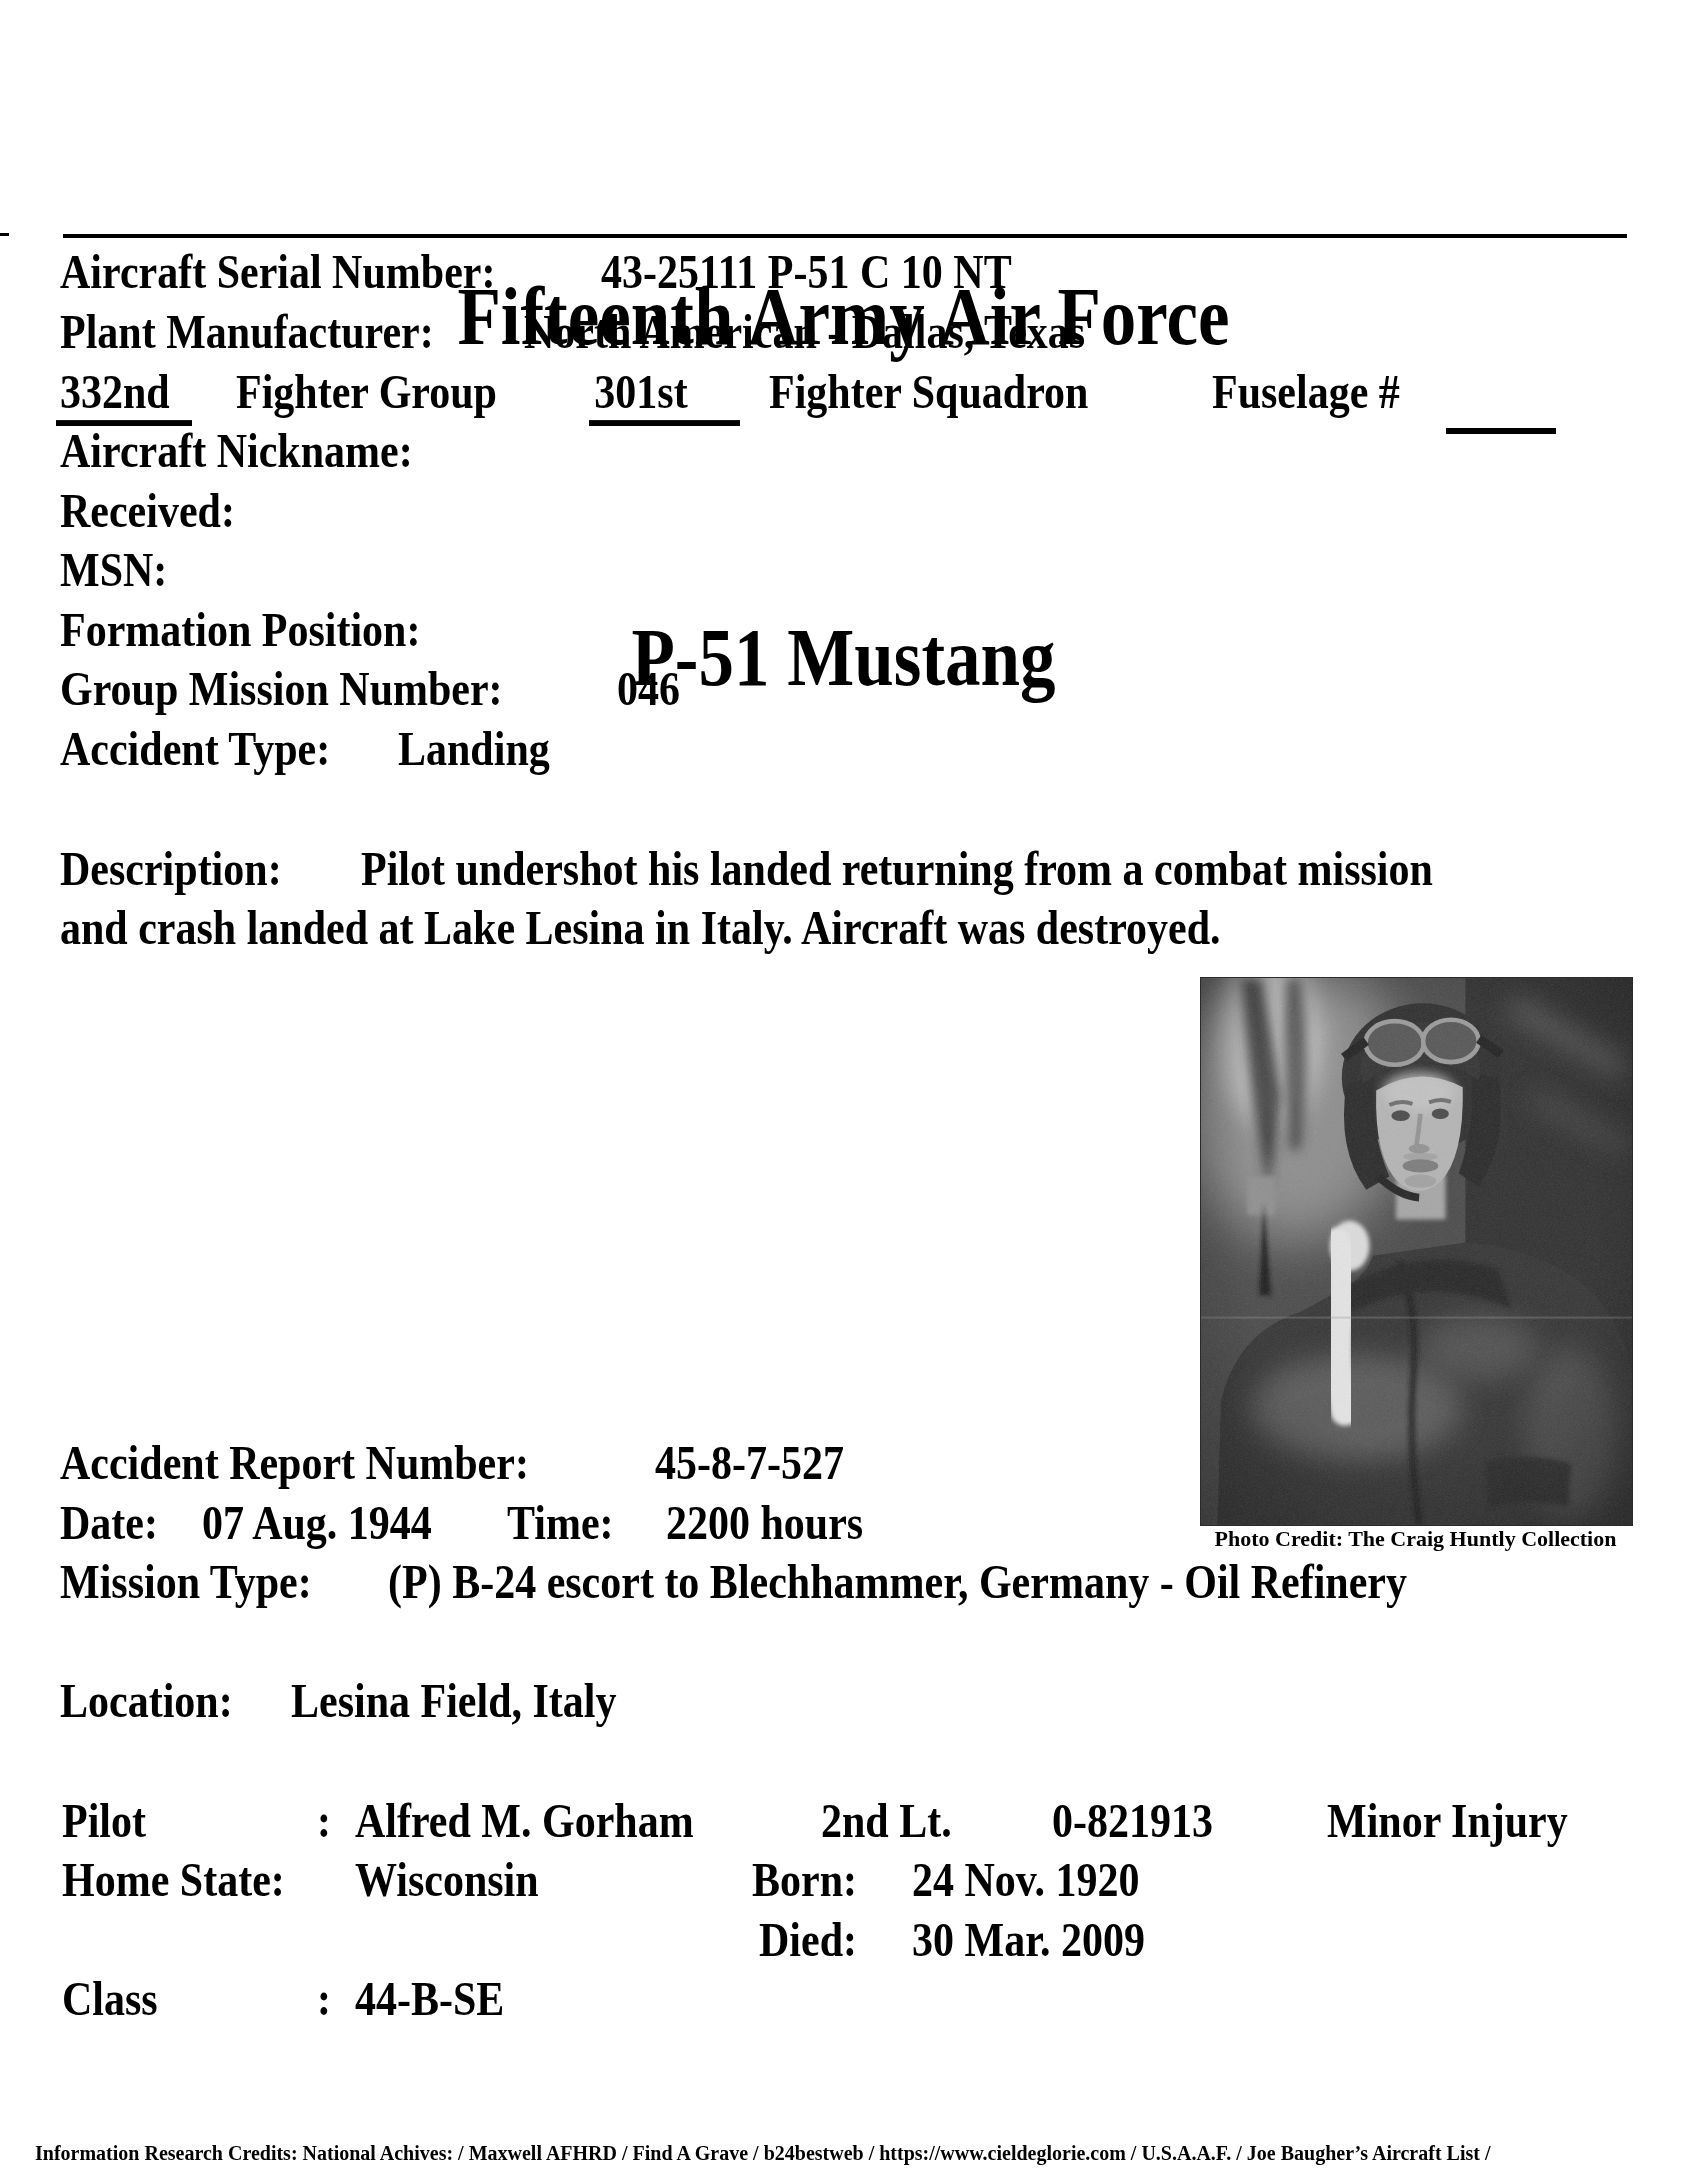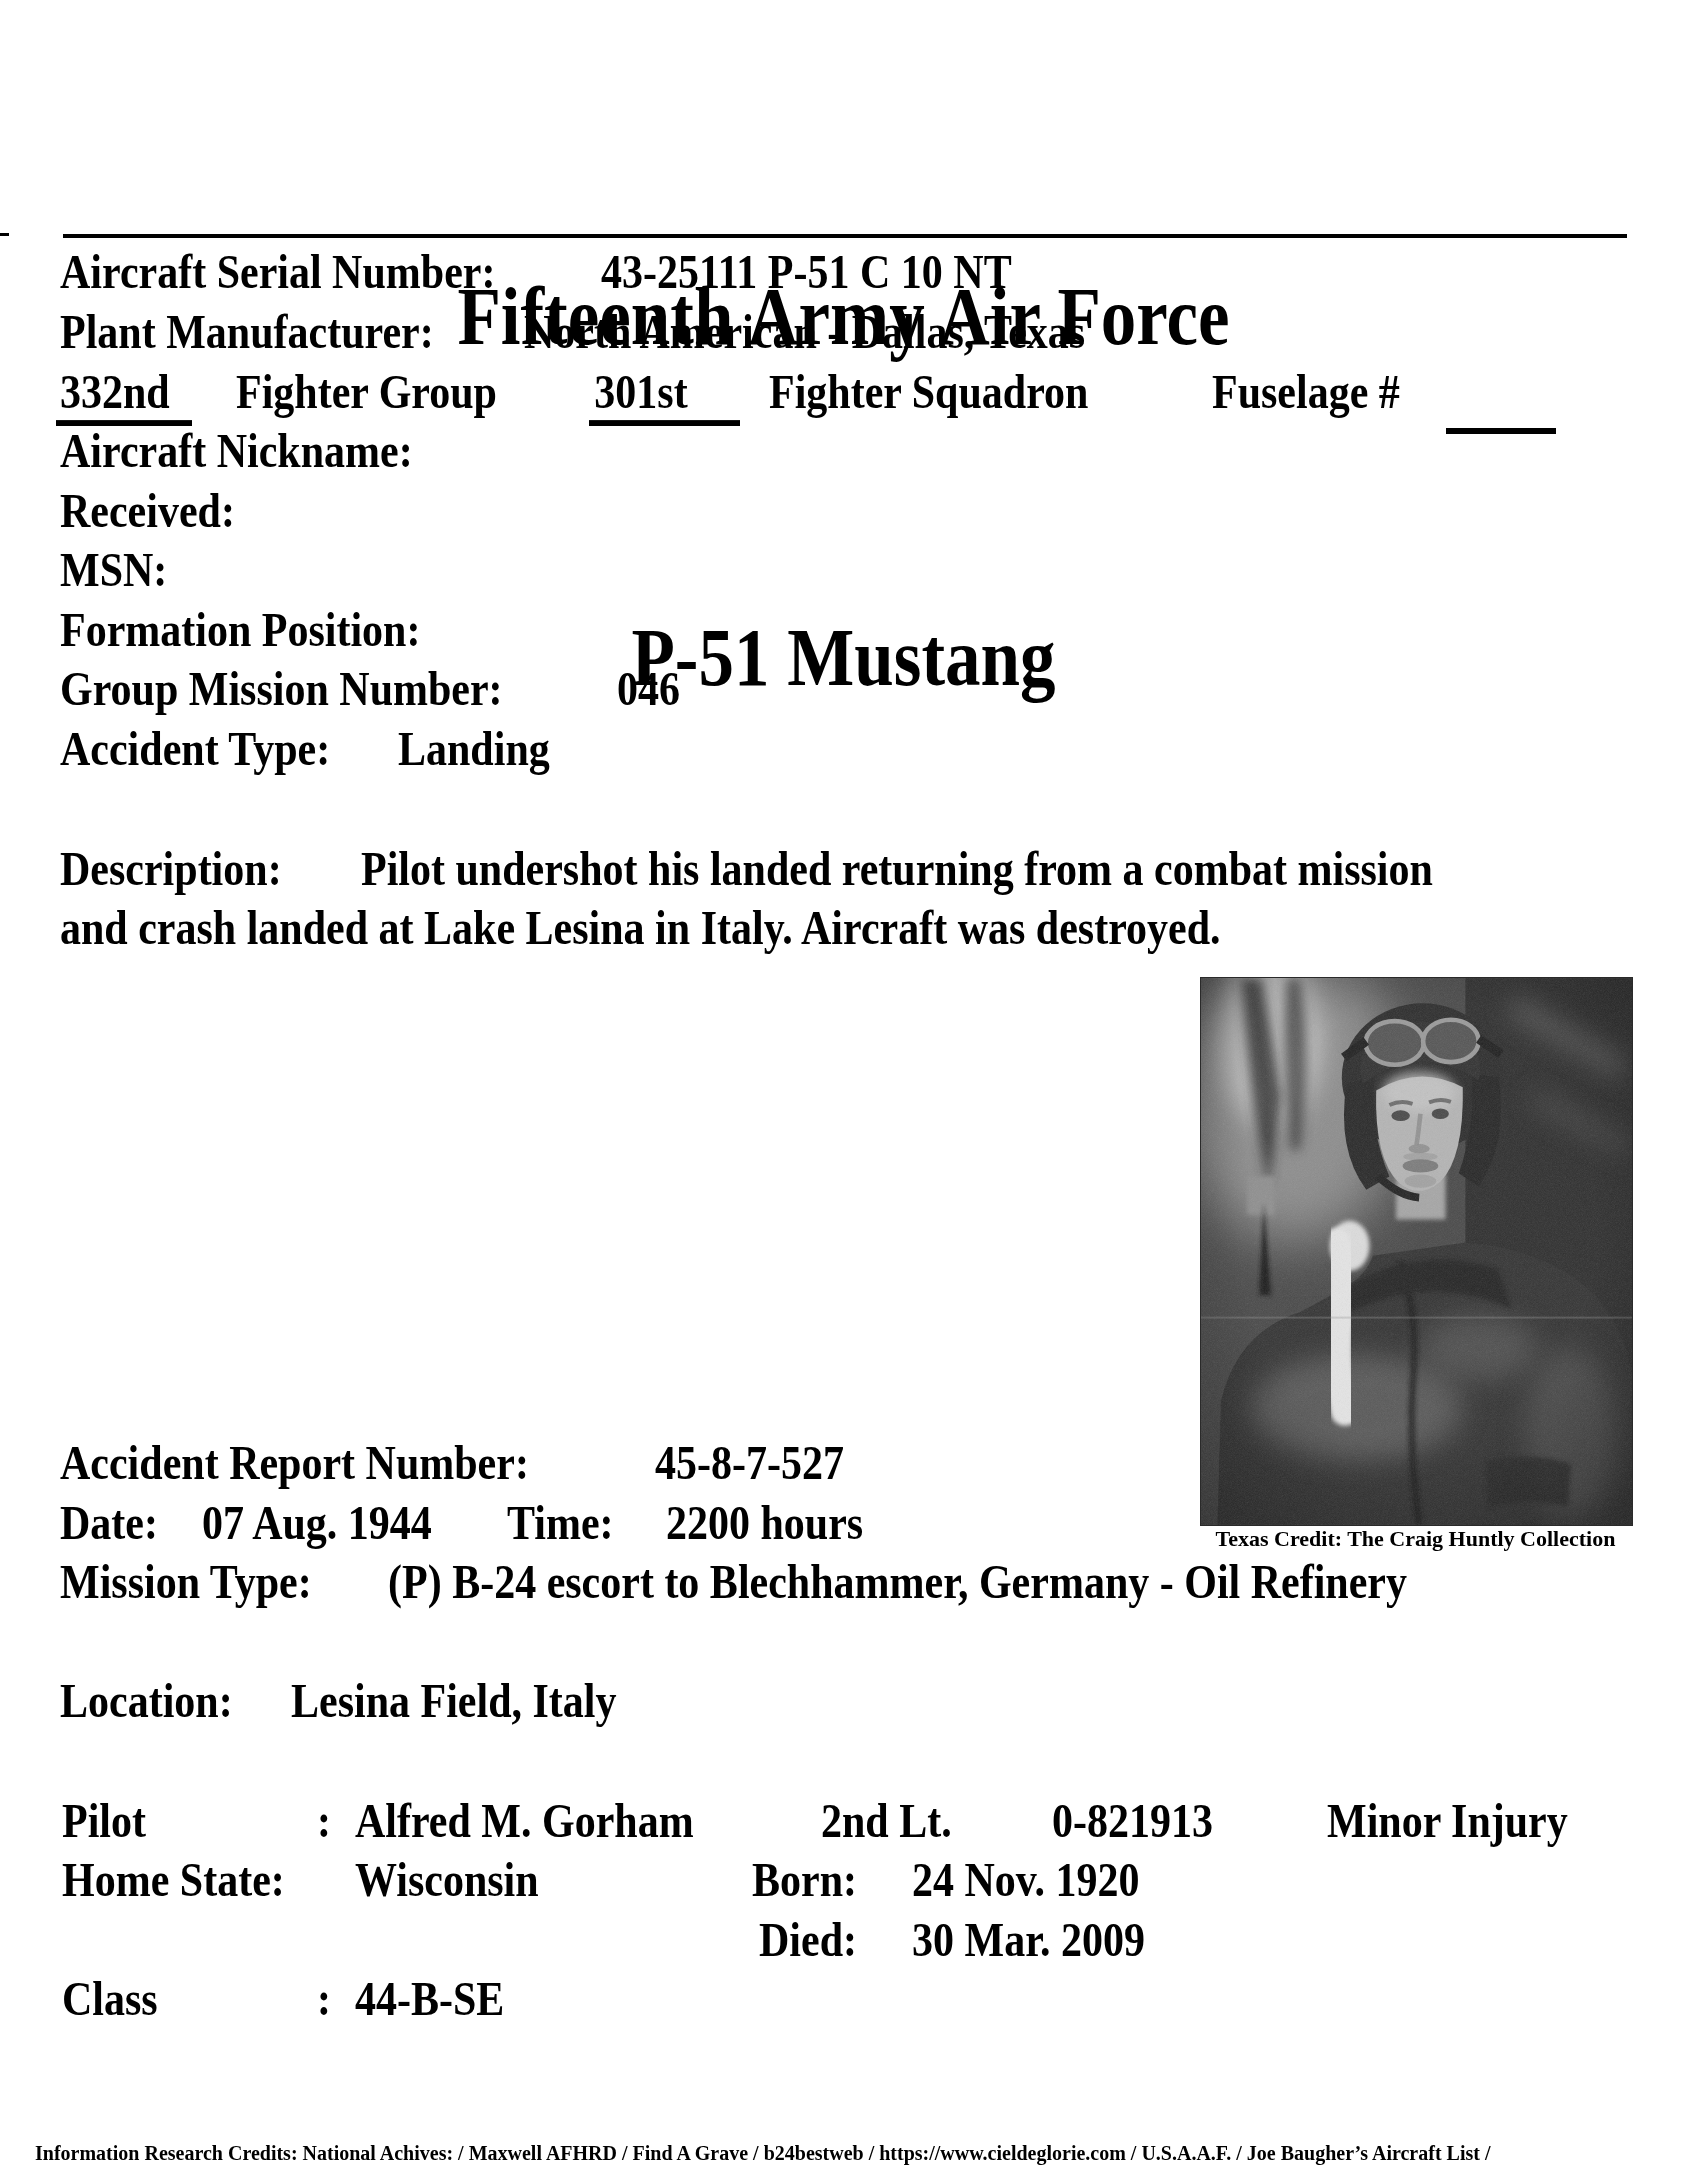--- a/index.html
+++ b/index.html
@@ -187,21 +187,21 @@
           <ellipse cx="332" cy="307" rx="24" ry="10" fill="#9a9a9a" opacity="0.7"></ellipse>
         </g>
         <path d="M268,300 Q300,330 330,332" stroke="#242424" stroke-width="12" fill="none"></path>
       </g>
 
       <rect y="512" width="652" height="3" fill="#999999" opacity="0.35"></rect>
       <rect width="652" height="827" fill="url(#vig)"></rect>
       <rect width="652" height="827" filter="url(#grain)"></rect>
     </svg>
   </div>
-  <div class="cap">Texas Credit: The Craig Huntly Collection</div>
+  <div class="cap">Photo Credit: The Craig Huntly Collection</div>
 
   <div class="ln" style="top:1438px">
     <span class="fr" style="left:60px">Accident Report Number:</span>
     <span class="fr" style="left:655px">45-8-7-527</span>
   </div>
 
   <div class="ln" style="top:1498px">
     <span class="fr" style="left:60px">Date:</span>
     <span class="fr" style="left:202px">07 Aug. 1944</span>
     <span class="fr" style="left:507px">Time:</span>

